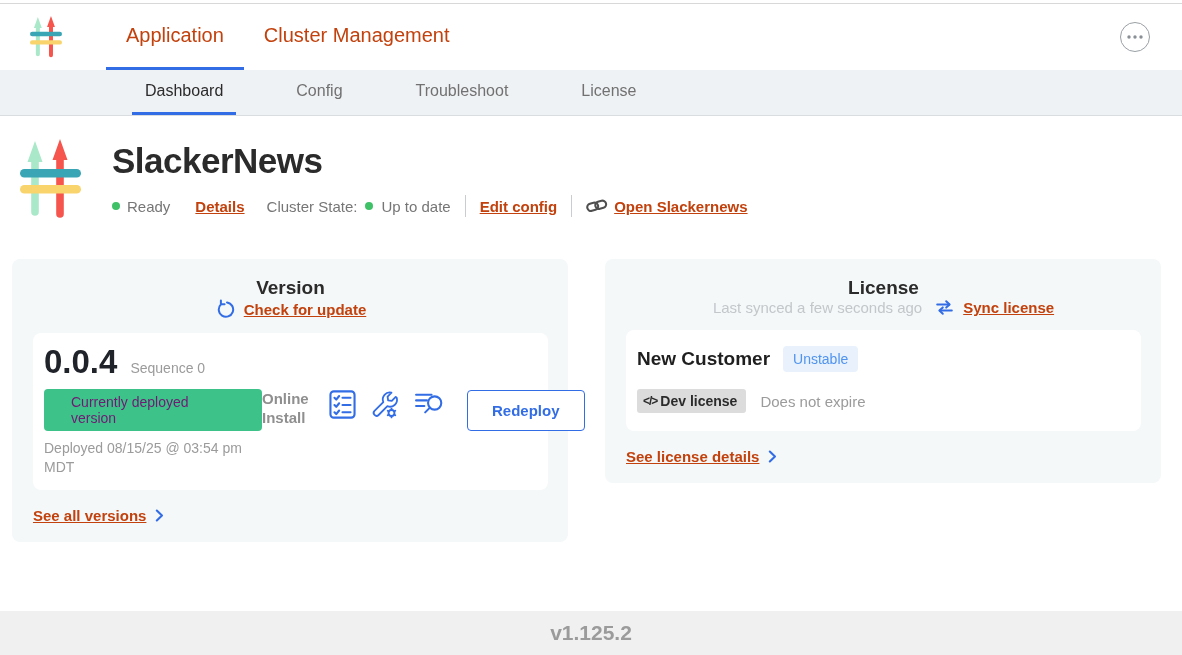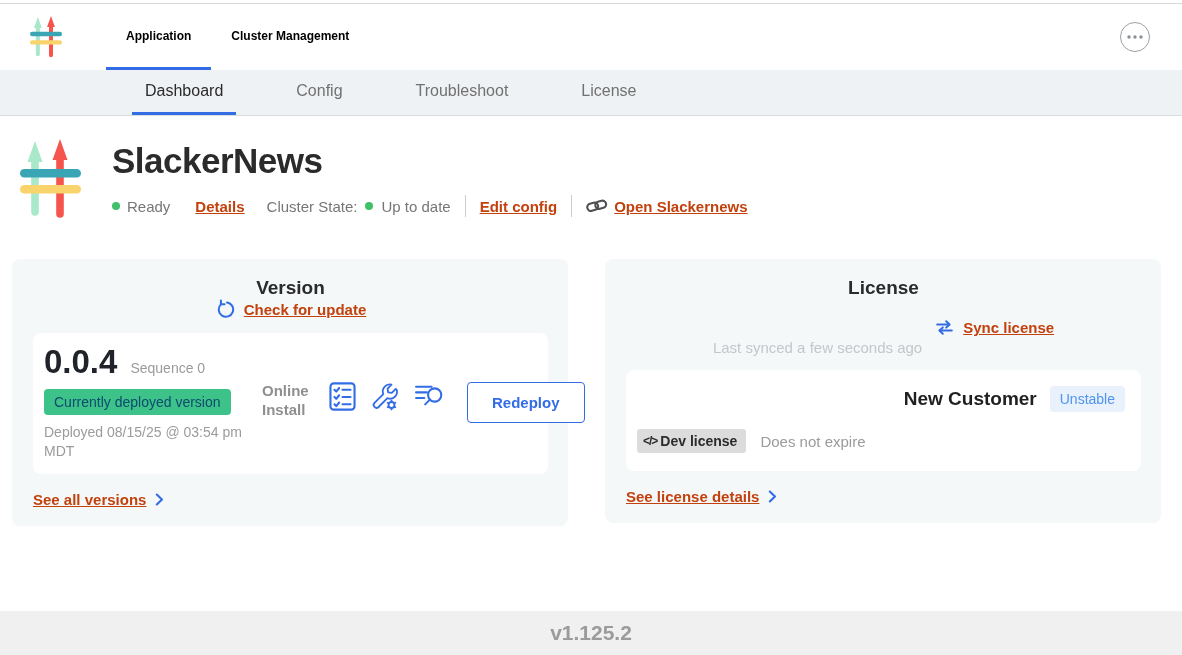--- a/index.html
+++ b/index.html
@@ -7,22 +7,22 @@
   .page {
     width:1182px; height:655px; position:relative; overflow:hidden;
     background:#fff; font-family:"Liberation Sans", sans-serif; color:#2b2b2b;
   }
   
   .top-strip { height:4px; background:#fff; border-bottom:1px solid #d8d8d8; }
   .topbar { height:66px; display:flex; align-items:stretch; padding-left:30px; background:#fff; }
   .topbar-logo { align-self:center; display:flex; }
   .topnav { display:flex; margin-left:44px; }
   .topnav-tab {
-    display:flex; align-items:center; padding:0 20px; font-size:12px; font-weight:700;
-    color:#000000; border-bottom:3px solid transparent; cursor:pointer;
+    display:flex; align-items:center; padding:0 20px; font-size:20px; font-weight:400;
+    color:#c2410c; border-bottom:3px solid transparent; cursor:pointer;
   }
   .topnav-tab.active { border-bottom-color:#326de6; }
   .topbar-spacer { flex:1; }
   .ellipsis-btn {
     align-self:center; margin-right:32px; width:30px; height:30px; border-radius:50%;
     border:1.5px solid #9aa0a5; background:#fff; display:flex; align-items:center; justify-content:center;
     cursor:pointer;
   }
   
   .subnav {
@@ -44,44 +44,44 @@
   .vdiv { width:1px; height:22px; background:#c9cdd0; margin:0 14px; }
   a.link, .link { color:#c2410c; text-decoration:underline; font-weight:600; cursor:pointer; }
   .link-bold { font-weight:700; }
   .chain-wrap { display:flex; align-items:center; margin-right:6px; }
   
   .cards-row { display:flex; align-items:flex-start; gap:37px; margin:36px 12px 0 12px; }
   .card { width:556px; background:#f4f8f9; border-radius:8px; padding:18px 20px 18px 21px; }
   .card-header { display:flex; justify-content:space-between; align-items:center;flex-direction:column; }
   .card-title { font-size:19px; font-weight:700; color:#2b2b2b; }
   .header-action { display:flex; align-items:center; gap:9px; font-size:15px; }
-  .synced-text { color:#c3c7ca; font-size:15px; margin-right:4px;margin-top:40px; }
+  .synced-text { color:#c3c7ca; font-size:15px; margin-right:4px; }
   .inner { background:#fff; border-radius:8px; margin-top:14px; }
   
   .ver-inner { padding:12px 16px 14px 11px; display:flex; justify-content:space-between; }
   .num-row { display:flex; align-items:baseline; }
   .ver-num { font-size:33px; font-weight:700; color:#20232a; line-height:1.05; }
   .seq { font-size:14px; color:#9b9b9b; margin-left:13px; }
   .dep-badge {
-    display:inline-block; margin-top:9px; background:#3dc389; color:#0c4a6e;
-    font-size:14px; padding:5px 10px; border-radius:4px;
+    display:inline-block; margin-top:9px; background:#3dc389; color:#701a75;
+    font-size:14px; padding:5px 27px; border-radius:4px;
   }
   .deployed { margin-top:8px; font-size:14px; color:#9b9b9b; width:218px; line-height:1.35; }
   .ver-right { display:flex; align-items:flex-start; gap:15px; align-self:center; }
   .install-type { font-size:15px; font-weight:600; color:#8f8f8f; width:52px; line-height:1.25; }
   .icon-btn { display:flex; align-items:center; cursor:pointer; background:none; border:none; padding:0; }
   .redeploy-btn {
     background:#fff; border:1px solid #326de6; color:#326de6; font-weight:700; font-size:15px;
     padding:11px 24px; border-radius:4px; margin-left:7px; cursor:pointer;
     font-family:"Liberation Sans", sans-serif;
   }
   .see-row { margin-top:17px; display:flex; align-items:center; gap:9px; font-size:15px; }
   
   .lic-inner { padding:16px 16px 18px 11px; }
-  .lic-row1 { display:flex; align-items:center;justify-content:flex-end; }
+  .lic-row1 { display:flex; align-items:center; }
   .cust-name { font-size:19px; font-weight:700; color:#1f1f1f; }
   .channel-badge {
     margin-left:13px; background:#e9f1fd; color:#4f94ee; font-size:14px;
     padding:5px 10px; border-radius:4px;
   }
   .lic-row2 { margin-top:17px; display:flex; align-items:center; }
   .type-badge {
     background:#dcdcdc; color:#2b2b2b; font-size:14px; font-weight:700;
     padding:4px 9px 4px 6px; border-radius:3px; display:flex; align-items:center; gap:3px;
   }

